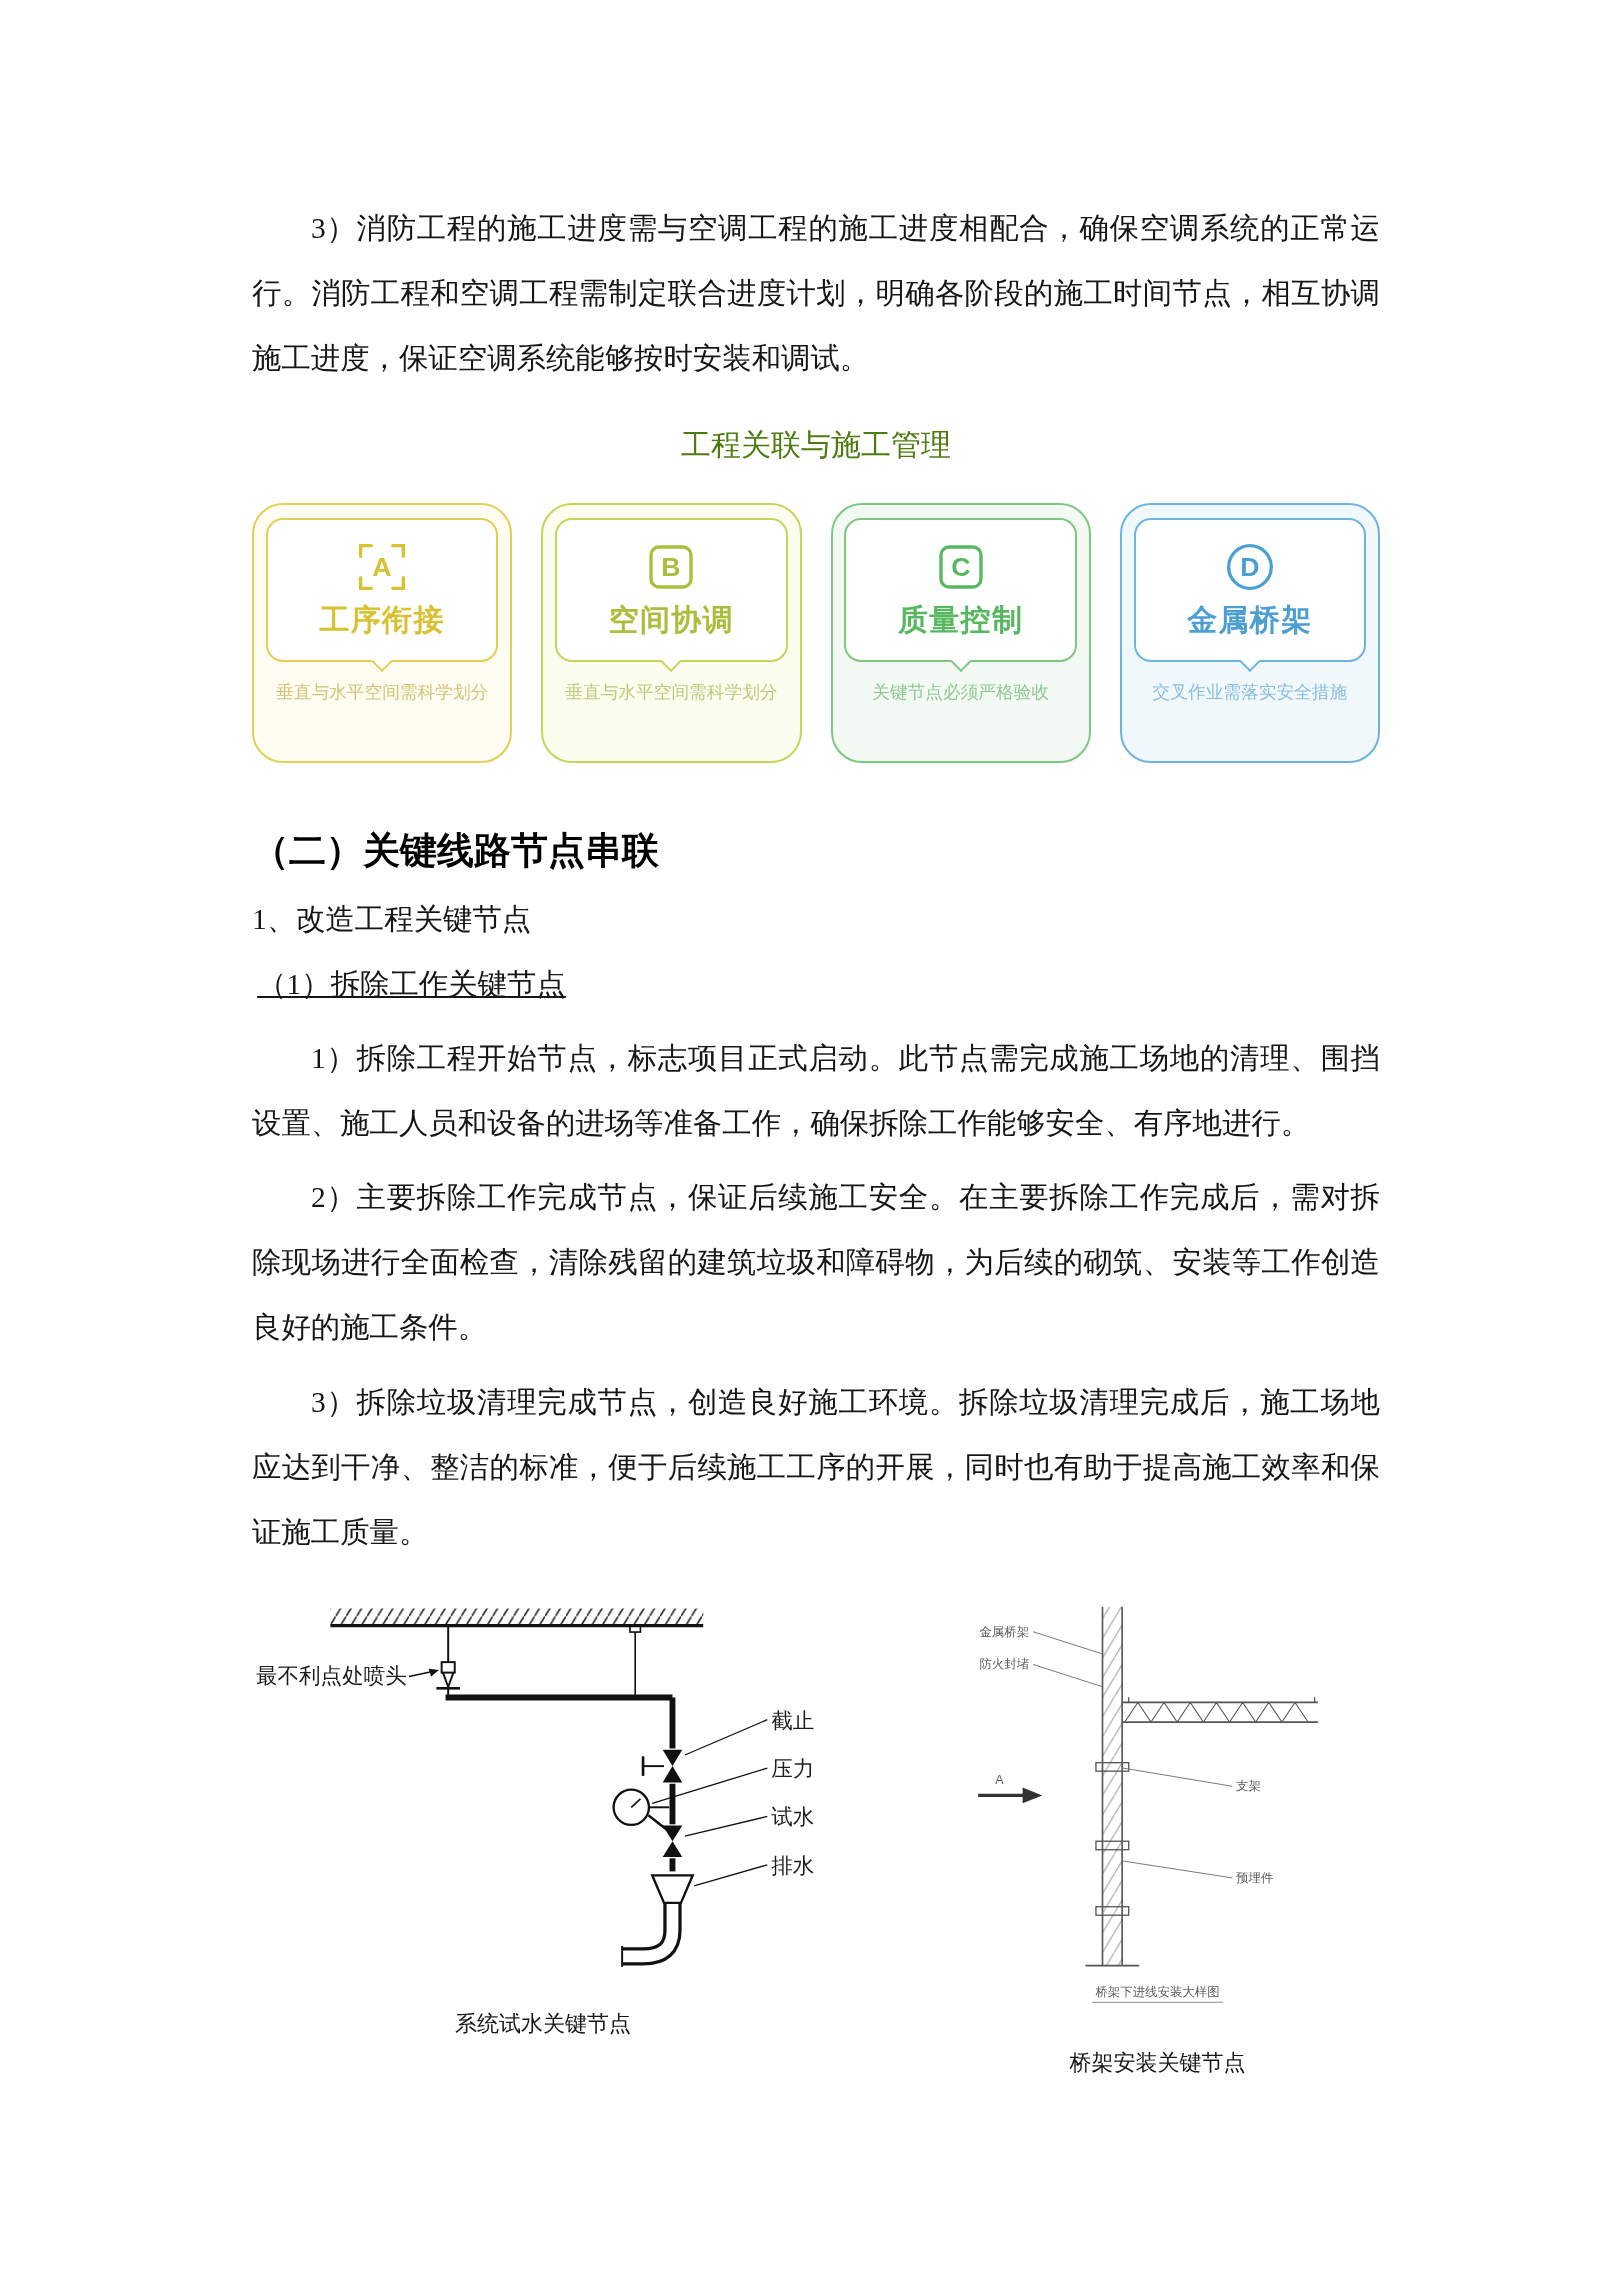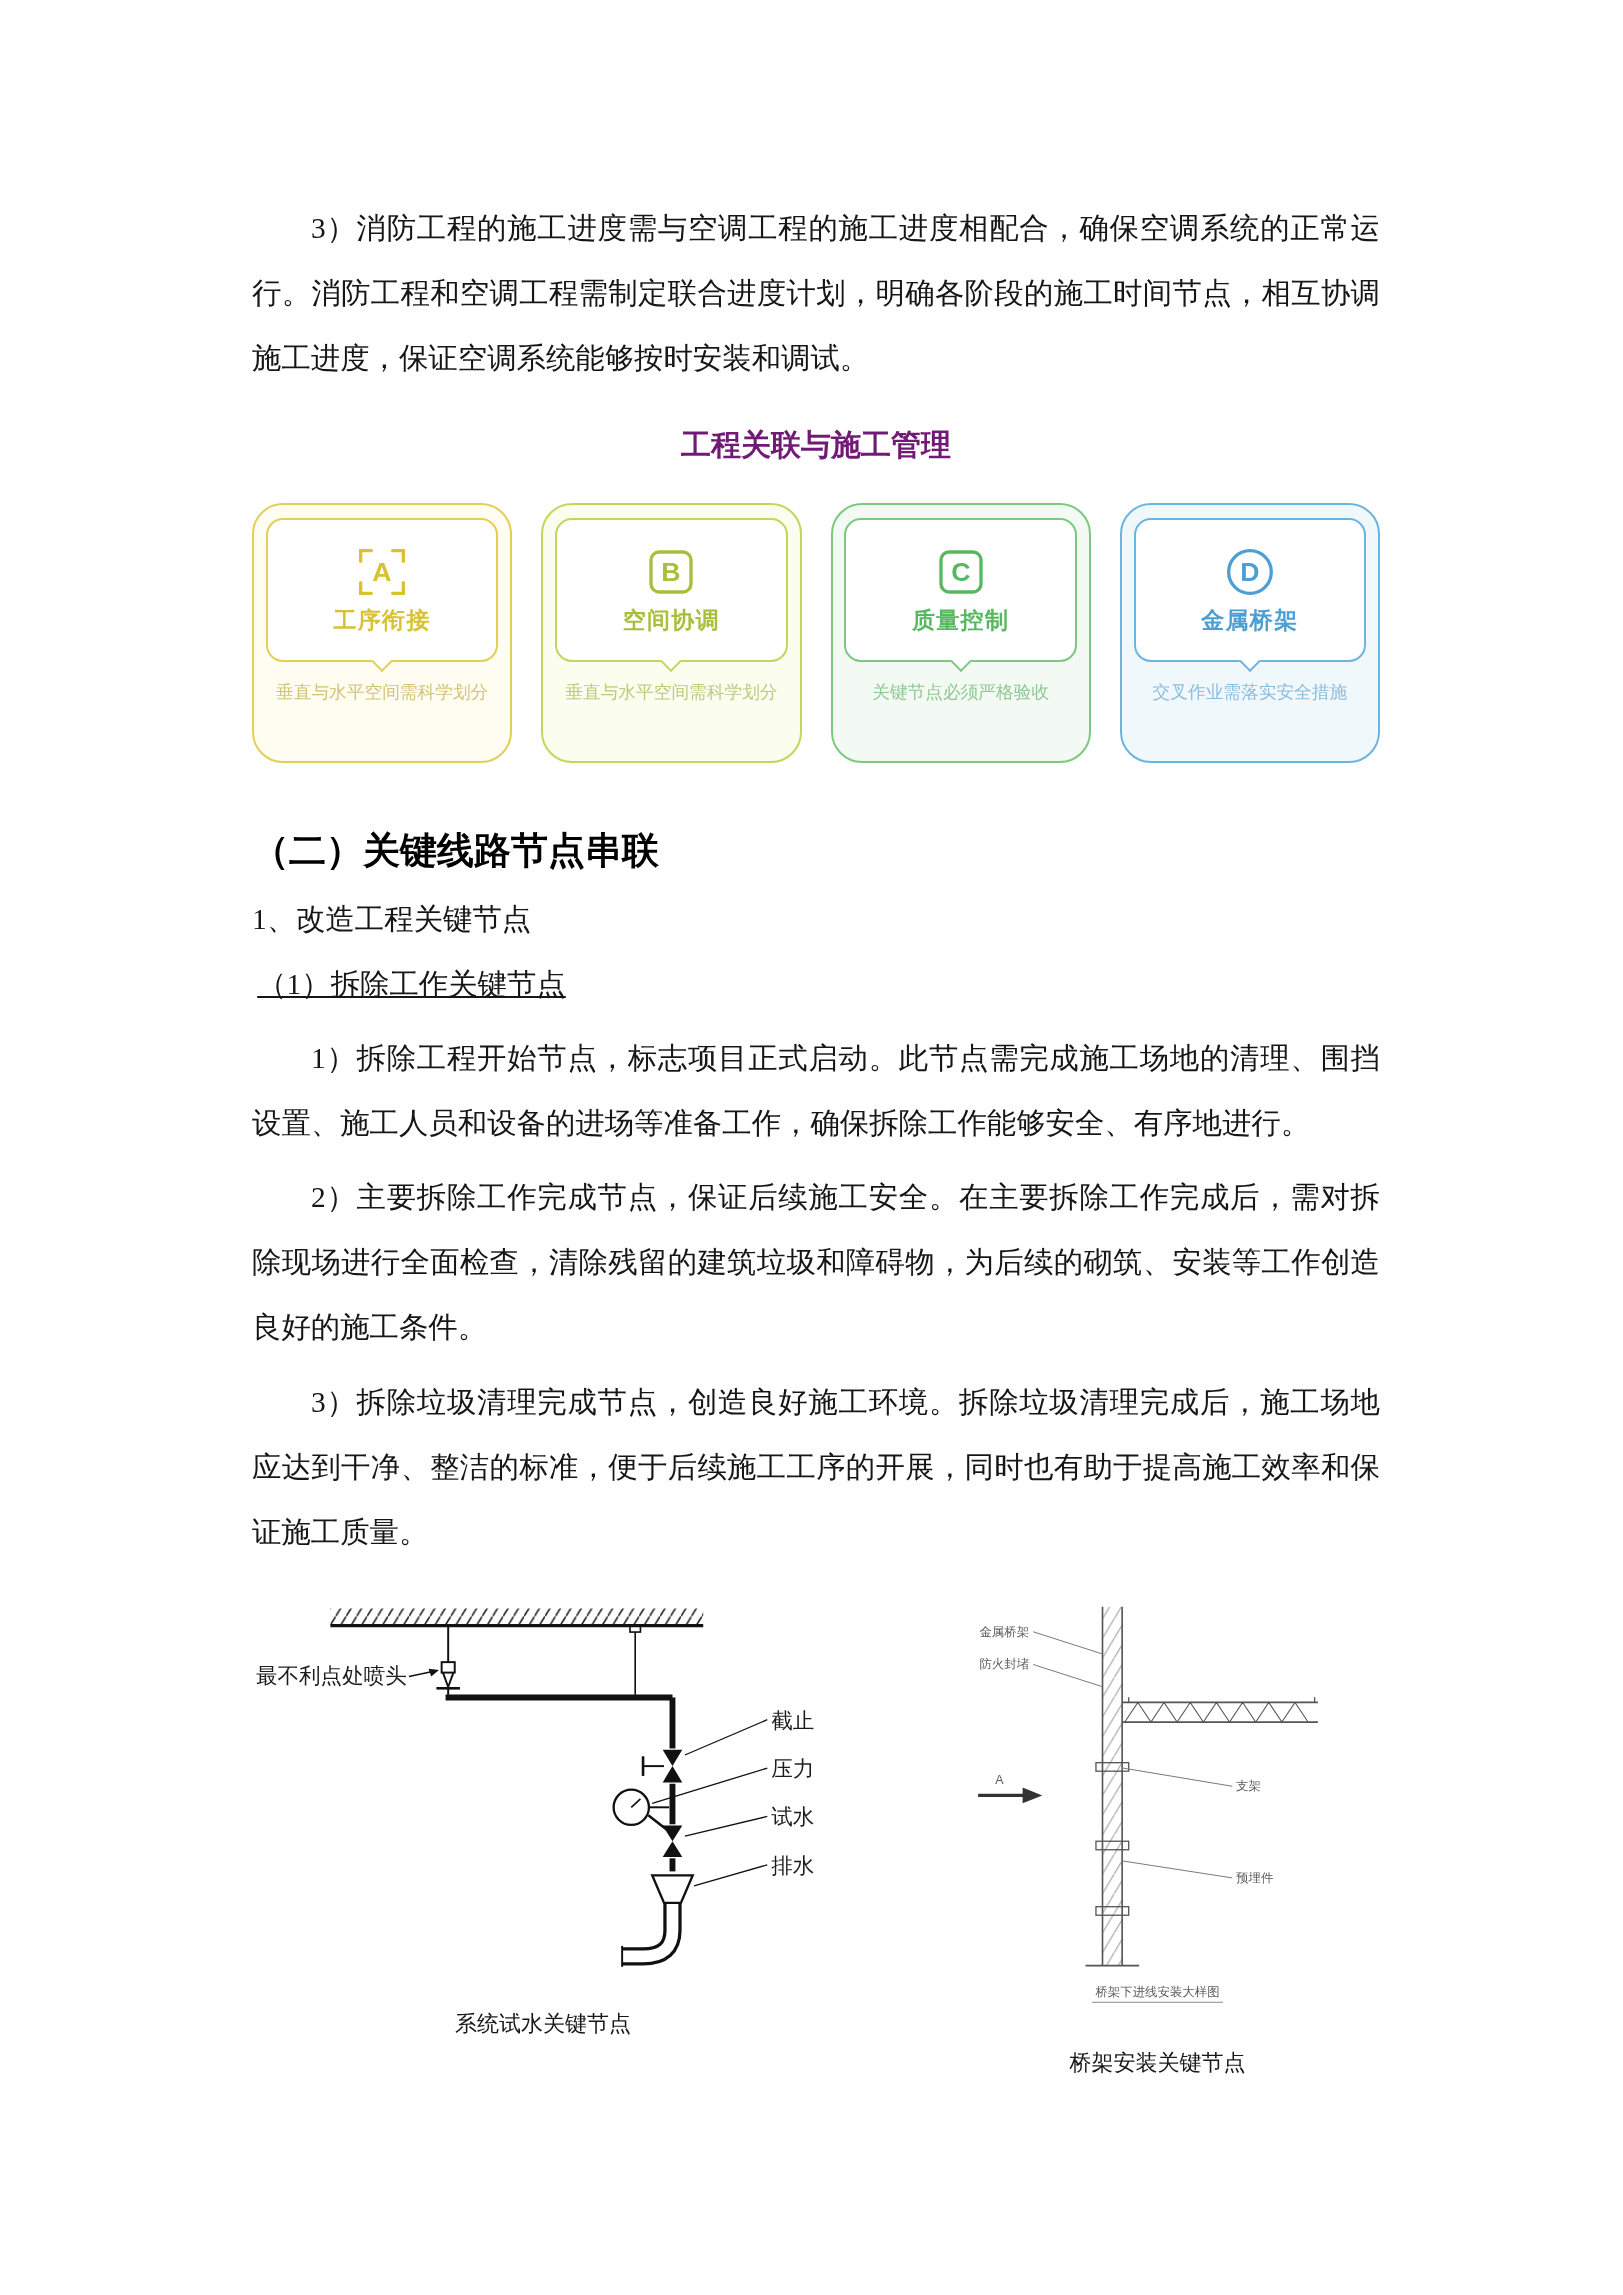--- a/index.html
+++ b/index.html
@@ -9,21 +9,21 @@
     color:#161616; font-size:29.4px; overflow:hidden;
   }
   .page { width:1623px; height:2295px; padding:196px 243px 0 252px; background:#fff; }
 
   .para { line-height:65px; text-align:justify; text-indent:59px; }
   .p-gap { margin-top:9.2px; }
 
   .info-title {
     margin-top:34px; text-align:center;
     font-family:"Liberation Sans","DejaVu Sans",sans-serif;
-    font-weight:bold; font-size:30px; color:#701a75; line-height:39px;
+    font-weight:normal; font-size:30px; color:#4d7c0f; line-height:39px;
   }
 
   
   .cards { display:flex; gap:29px; margin-top:39px; }
   .card {
     flex:1; height:260px;
     border:2.6px solid var(--border); border-radius:31px;
     background:var(--bg);
     padding:13px 11.8px 0 11.8px;
     display:flex; flex-direction:column; align-items:center;
@@ -45,21 +45,21 @@
   .card-icon svg g { display:none; }
   .card.icon-frame  .shape-frame  { display:block; }
   .card.icon-square .shape-square { display:block; }
   .card.icon-circle .shape-circle { display:block; }
   .icon-letter {
     font-family:"Liberation Sans","DejaVu Sans",sans-serif;
     font-size:40px; font-weight:bold; fill:currentColor;
   }
   .card-title {
     font-family:"Liberation Sans","DejaVu Sans",sans-serif;
-    font-weight:bold; font-size:23px; color:var(--main); letter-spacing:1.3px;
+    font-weight:bold; font-size:30px; color:var(--main); letter-spacing:1.3px;
   }
   .card-desc {
     margin-top:17px; padding:0 9.2px;
     font-family:"Liberation Sans","DejaVu Sans",sans-serif;
     font-size:17.7px; line-height:26px; color:var(--light); text-align:center;
   }
 
   
   .h2 { margin-top:51px; font-size:37px; line-height:73px; color:#000; }
   .sub { line-height:65px; }

